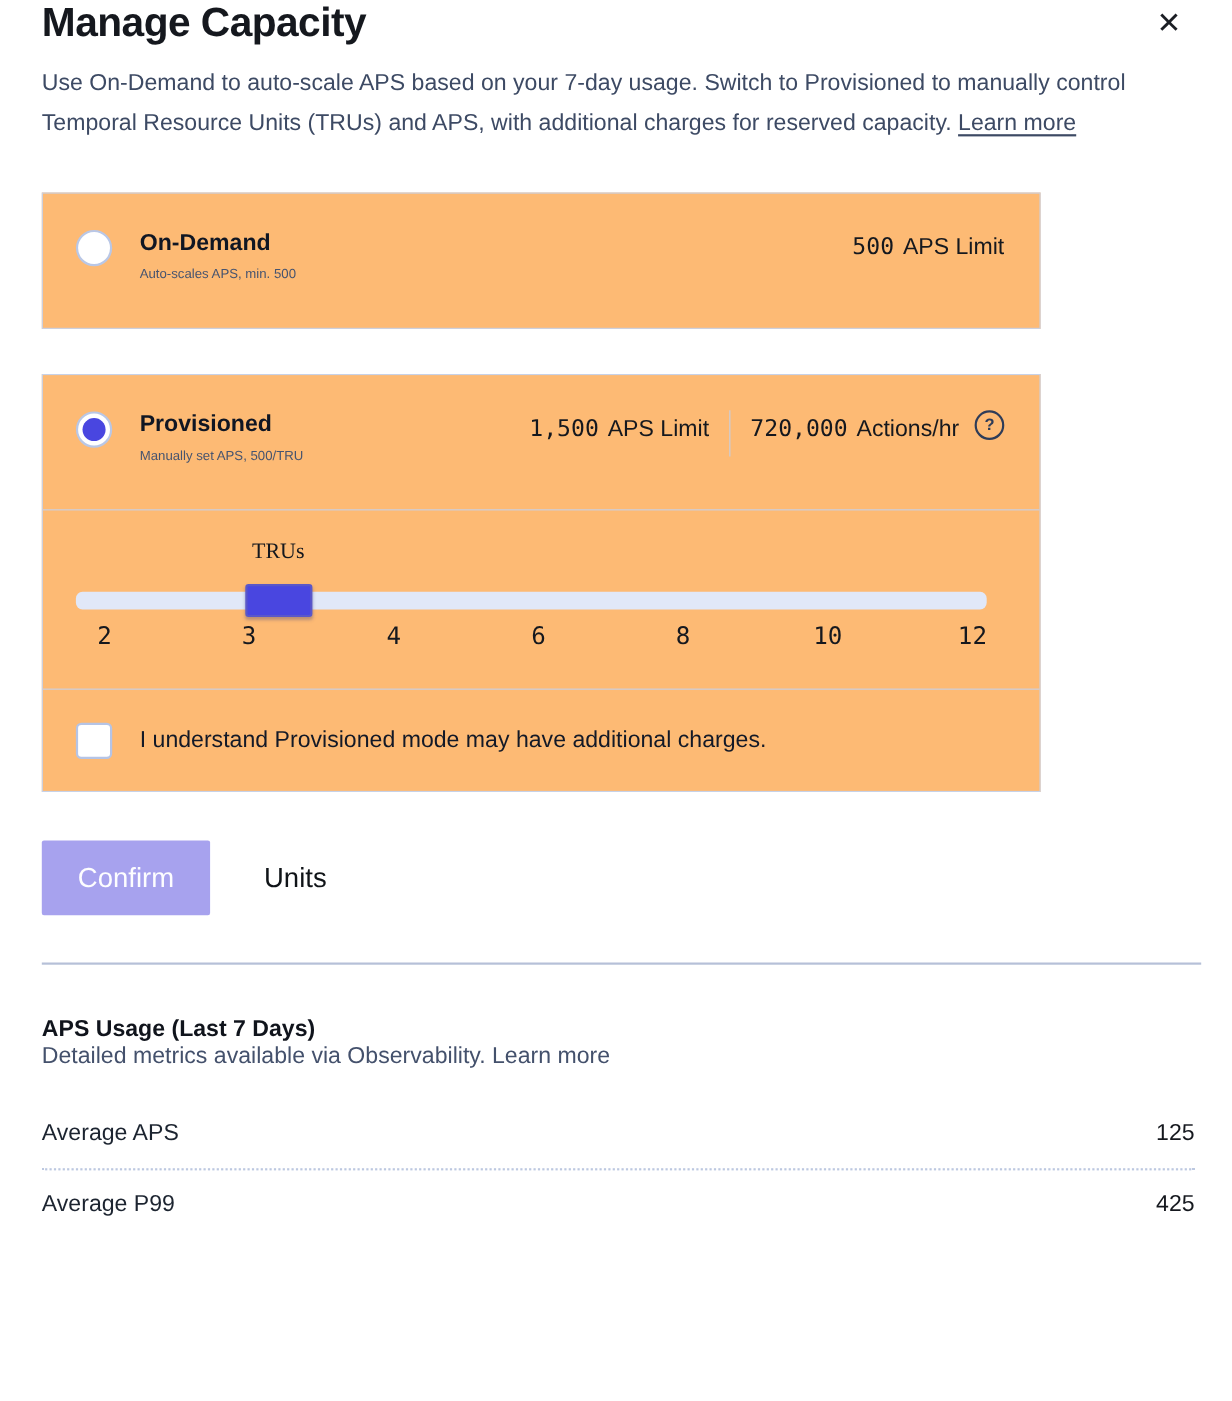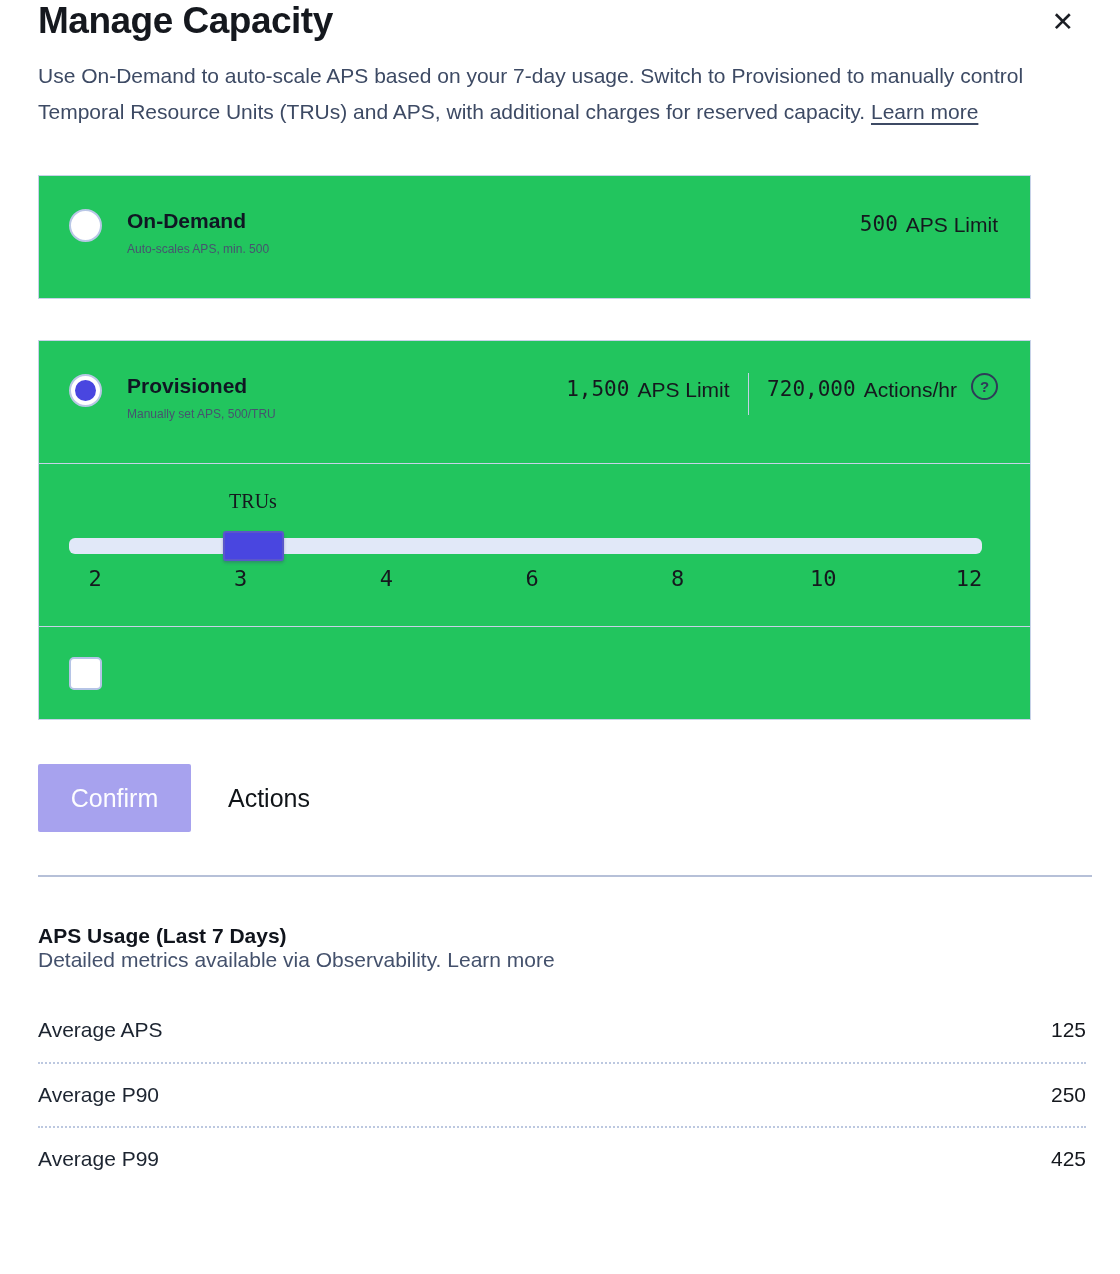--- a/index.html
+++ b/index.html
@@ -46,22 +46,22 @@
   .link-underline {
     color: #3d4a64;
     text-decoration: underline;
     text-underline-offset: 4px;
     cursor: pointer;
   }
 
   
   .card {
     border: 1.5px solid #c7d2e8;
-    background: #22c55e;
-    width: 993px;
+    background: #fdba74;
+    width: 908px;
   }
   .card.on-demand { margin-top: 45px; }
   .card.provisioned { margin-top: 41px; }
 
   .option-row {
     display: flex;
     align-items: flex-start;
     padding: 32px 32px 0 30px;
     height: 122px;
   }
@@ -194,20 +194,21 @@
     margin-left: 25px;
     font-size: 21px;
     color: #131927;
   }
 
   
   .actions {
     margin-top: 44px;
     display: flex;
     align-items: center;
+    gap: 12px;
   }
   .confirm-btn {
     width: 153px;
     height: 68px;
     background: #a7a2ee;
     color: #fdfdff;
     font-size: 25px;
     font-family: "Liberation Sans", sans-serif;
     border: none;
     border-radius: 2px;
@@ -313,40 +314,37 @@
       <span class="tick" style="left:33.333%">4</span>
       <span class="tick" style="left:50%">6</span>
       <span class="tick" style="left:66.667%">8</span>
       <span class="tick" style="left:83.333%">10</span>
       <span class="tick" style="left:100%">12</span>
     </div>
   </div>
 
   <div class="ack-row">
     <div class="checkbox"></div>
+    <div class="ack-label">I understand Provisioned mode may have additional charges.</div>
   </div>
 </div>
 
 <div class="actions">
   <button class="confirm-btn">Confirm</button>
-  <button class="cancel-btn">Actions</button>
+  <button class="cancel-btn">Units</button>
 </div>
 
 <hr class="section-divider">
 
 <div class="usage-title">APS Usage (Last 7 Days)</div>
 <p class="usage-subtitle"><span>Detailed metrics available via Observability.</span>
   <span class="plain-link">Learn more</span></p>
 
 <div class="metrics">
   <div class="metric-row">
     <span class="metric-label">Average APS</span>
     <span class="metric-value">125</span>
   </div>
   <div class="metric-row">
-    <span class="metric-label">Average P90</span>
-    <span class="metric-value">250</span>
-  </div>
-  <div class="metric-row">
     <span class="metric-label">Average P99</span>
     <span class="metric-value">425</span>
   </div>
 </div>
 
 </body></html>

